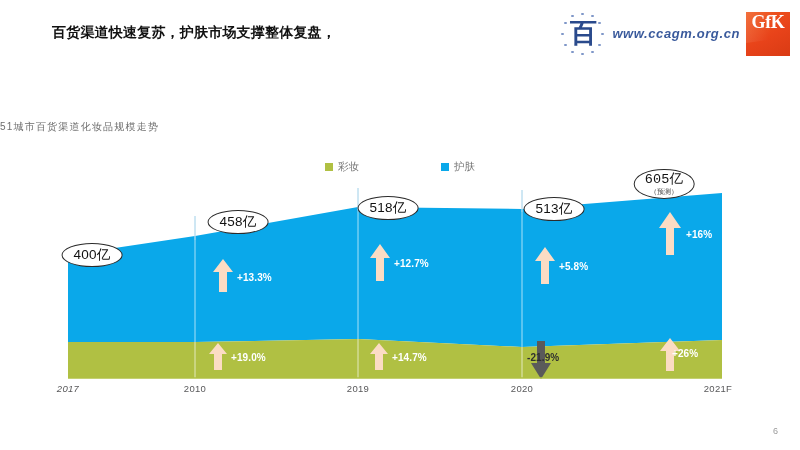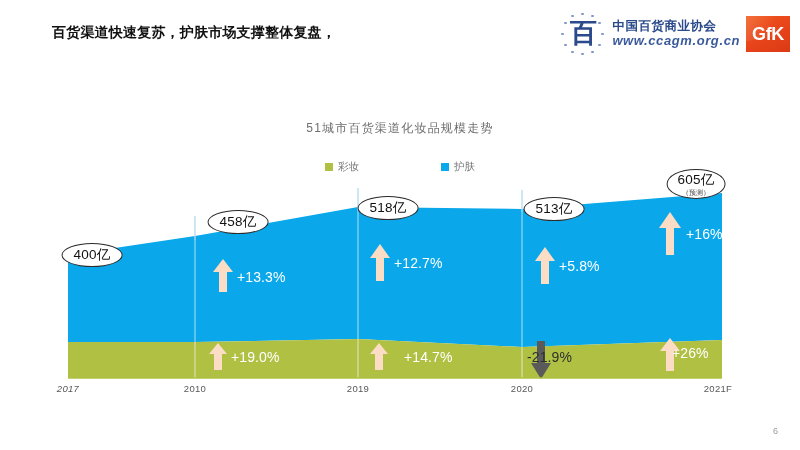--- a/index.html
+++ b/index.html
@@ -80,28 +80,28 @@
   }
   .ccagm-url {
     font-size: 13px;
     color: #3a5a9c;
     letter-spacing: 0.6px;
     font-style: italic;
     font-weight: bold;
   }
   .gfk-box {
     width: 44px;
-    height: 36px;
+    height: 44px;
     background: linear-gradient(150deg,#f05a1e 0%, #e8431a 55%, #d93b14 100%);
     display: flex;
-    align-items: center;
     justify-content: center;
     position: relative;
     overflow: hidden;
     flex: 0 0 auto;
+    font-family: Liberation Serif, serif;
   }
   .gfk-box::after {
     content: "";
     position: absolute;
     left: -20%;
     top: -60%;
     width: 160%;
     height: 120%;
     background: linear-gradient(115deg, rgba(255,255,255,0.22) 0%, rgba(255,255,255,0) 55%);
     transform: rotate(-8deg);
@@ -113,22 +113,22 @@
     letter-spacing: -0.3px;
     position: relative;
     z-index: 2;
   }
 
   
   .chart-title {
     position: absolute;
     left: 0; right: 0;
     top: 120px;
-    text-align: center;
-    font-size: 12px;
+    text-align: left;
+    font-size: 10px;
     color: #6e6e6e;
     letter-spacing: 1.2px;
   }
   .legend {
     position: absolute;
     top: 160px;
     left: 0; right: 0;
     display: flex;
     justify-content: center;
     gap: 82px;
@@ -168,22 +168,22 @@
     display: block;
     font-size: 7px;
     color: #444;
     margin-top: 1px;
   }
 
   
   .growth {
     position: absolute;
     transform: translateY(-50%);
-    font-size: 14px;
-    font-weight: normal;
+    font-size: 10px;
+    font-weight: bold;
     letter-spacing: 0.1px;
     white-space: nowrap;
   }
   .growth.on-blue { color: #ffffff; }
   .growth.on-green { color: #ffffff; }
   .growth.neg { color: #2f2f2f; }
 
   .axis-label {
     position: absolute;
     transform: translateX(-50%);
@@ -220,21 +220,20 @@
       <i style="left:21px; top:42px;"></i>
       <i style="left:11px; top:40px;"></i>
       <i style="left:4px; top:33px;"></i>
       <i style="left:1px; top:22px;"></i>
       <i style="left:4px; top:11px;"></i>
       <i style="left:11px; top:4px;"></i>
     </div>
     <span class="glyph">百</span>
   </div>
   <div class="ccagm-text">
-    <span class="ccagm-cn">中国百货商业协会</span>
     <span class="ccagm-url">www.ccagm.org.cn</span>
   </div>
   <div class="gfk-box">
     <span class="gfk-text">GfK</span>
   </div>
 </div>
 
 <div class="chart-title">51城市百货渠道化妆品规模走势</div>
 
 <div class="legend">
@@ -296,32 +295,32 @@
 </div>
 <div class="callout" style="left:238px; top:222px;">
   <span class="val">458亿</span>
 </div>
 <div class="callout" style="left:388px; top:208px;">
   <span class="val">518亿</span>
 </div>
 <div class="callout" style="left:554px; top:209px;">
   <span class="val">513亿</span>
 </div>
-<div class="callout" style="left:696px; top:184px; padding:1px 10px 2px;">
+<div class="callout" style="left:664px; top:184px; padding:1px 10px 2px;font-family:Liberation Mono, monospace;">
   <span class="val">605亿</span>
   <span class="sub">（预测）</span>
 </div>
 
 <div class="growth on-blue" style="left:237px; top:277px;">+13.3%</div>
 <div class="growth on-blue" style="left:394px; top:263px;">+12.7%</div>
 <div class="growth on-blue" style="left:559px; top:266px;">+5.8%</div>
 <div class="growth on-blue" style="left:686px; top:234px;">+16%</div>
 
 <div class="growth on-green" style="left:231px; top:357px;">+19.0%</div>
-<div class="growth on-green" style="left:404px; top:357px;">+14.7%</div>
+<div class="growth on-green" style="left:392px; top:357px;">+14.7%</div>
 <div class="growth neg" style="left:527px; top:357px;">-21.9%</div>
 <div class="growth on-green" style="left:672px; top:353px;">+26%</div>
 
 <div class="axis-label" style="left:68px;font-style:italic;">2017</div>
 <div class="axis-label" style="left:195px;">2010</div>
 <div class="axis-label" style="left:358px;">2019</div>
 <div class="axis-label" style="left:522px;">2020</div>
 <div class="axis-label" style="left:718px;">2021F</div>
 
 <div class="page-num">6</div>

